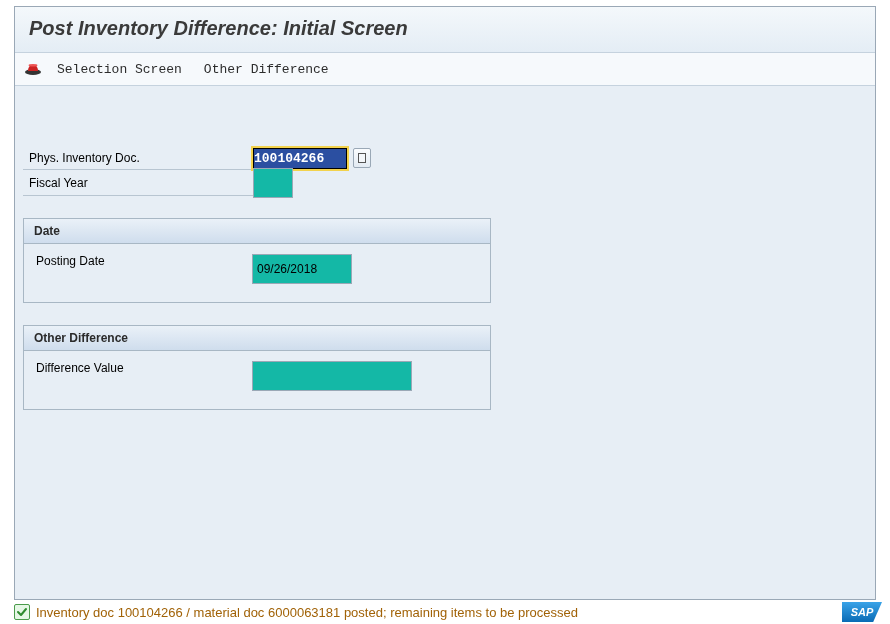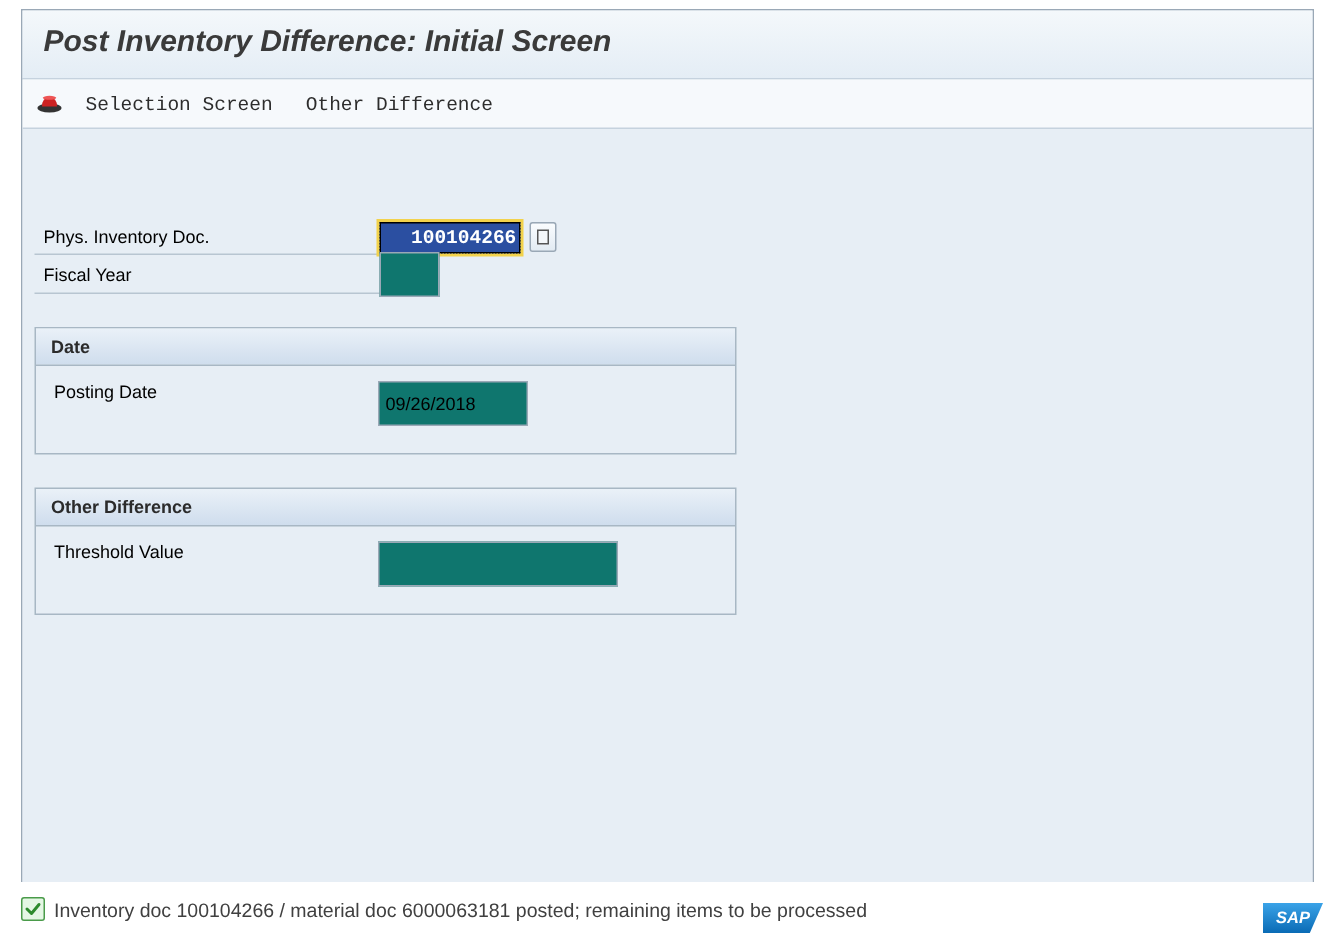--- a/index.html
+++ b/index.html
@@ -78,21 +78,21 @@
       display: flex;
       align-items: center;
       gap: 2px;
     }
     .field-selected {
       background: #2b4fa1;
       color: #fff;
       border: 1px solid #000;
       outline: 1px dotted #f2d24c;
       box-shadow: 0 0 0 2px #f2d24c;
-      padding: 2px 20px;
+      padding: 2px 0;
       font-family: 'Courier New', monospace;
       font-weight: bold;
       font-size: 13px;
       width: 94px;
       text-align: left;
     }
     .f4-btn {
       width: 18px;
       height: 20px;
       background: linear-gradient(#fafcfe, #e3ebf3);
@@ -106,21 +106,21 @@
     }
     .f4-inner {
       width: 8px;
       height: 10px;
       border: 1px solid #555;
       background: #f4f7fa;
       position: relative;
     }
     .plain-input {
       border: 1px solid #9aa8b6;
-      background: #0f766e;
+      background: #14b8a6;
       height: 20px;
       padding: 14px 4px;
       font-family: Arial, sans-serif;
       font-size: 12px;
     }
     .w40 { width: 40px; }
     .w100 { width: 100px; }
     .w160 { width: 160px; }
     .row2 {
       display: flex;
@@ -159,25 +159,25 @@
     }
     .group-label {
       width: 218px;
       padding-left: 2px;
     }
     .status-bar {
       position: absolute;
       left: 14px;
       right: 14px;
       bottom: 0;
-      height: 36px;
+      height: 24px;
       display: flex;
       align-items: center;
       font-size: 13px;
-      color: #404040;
+      color: #a16207;
       background: #fff;
     }
     .status-check {
       width: 16px;
       height: 16px;
       display: inline-flex;
       align-items: center;
       justify-content: center;
       margin-right: 6px;
       border: 1px solid #4a9b4a;
@@ -252,21 +252,21 @@
           <div class="group-label">Posting Date</div>
           <input class="plain-input w100" value="09/26/2018" style="">
         </div>
       </div>
     </div>
 
     <div class="group-box">
       <div class="group-header">Other Difference</div>
       <div class="group-body">
         <div class="group-row">
-          <div class="group-label">Threshold Value</div>
+          <div class="group-label">Difference Value</div>
           <input class="plain-input w160" value="" style="">
         </div>
       </div>
     </div>
 
   </div>
 </div>
 
 <div class="status-bar">
   <span class="status-check">

